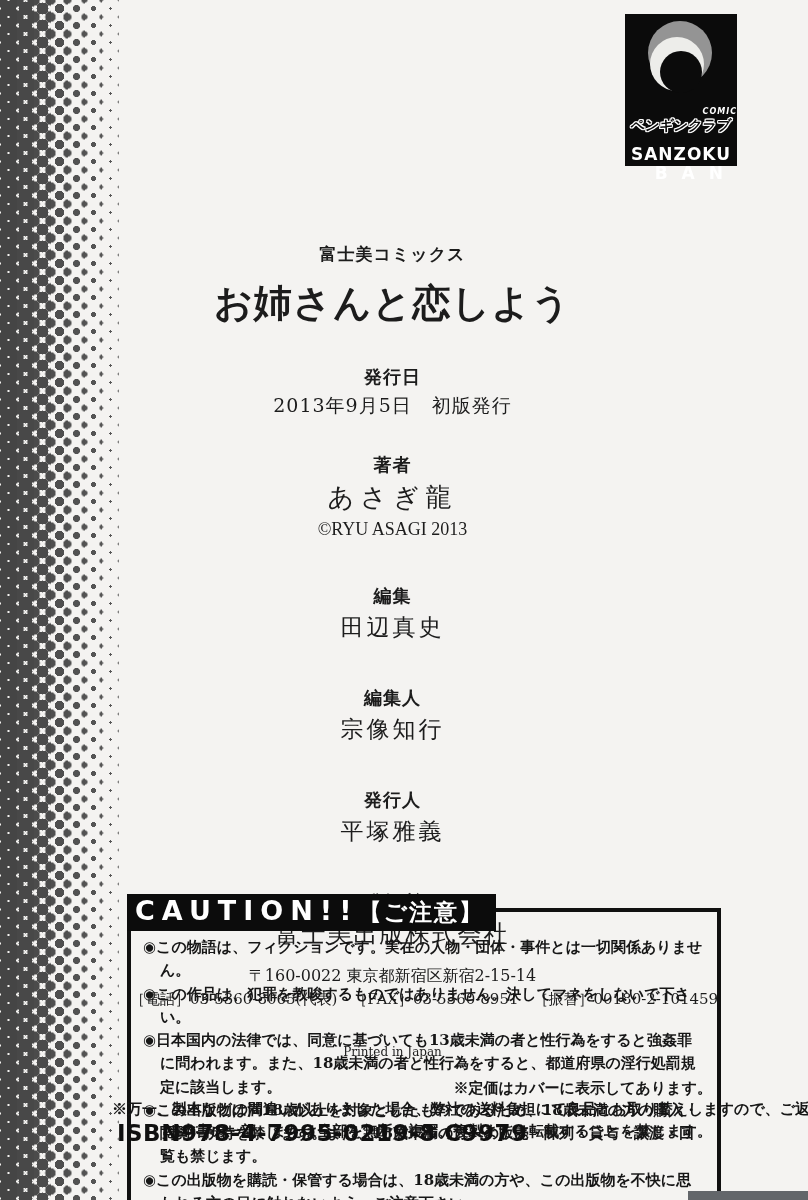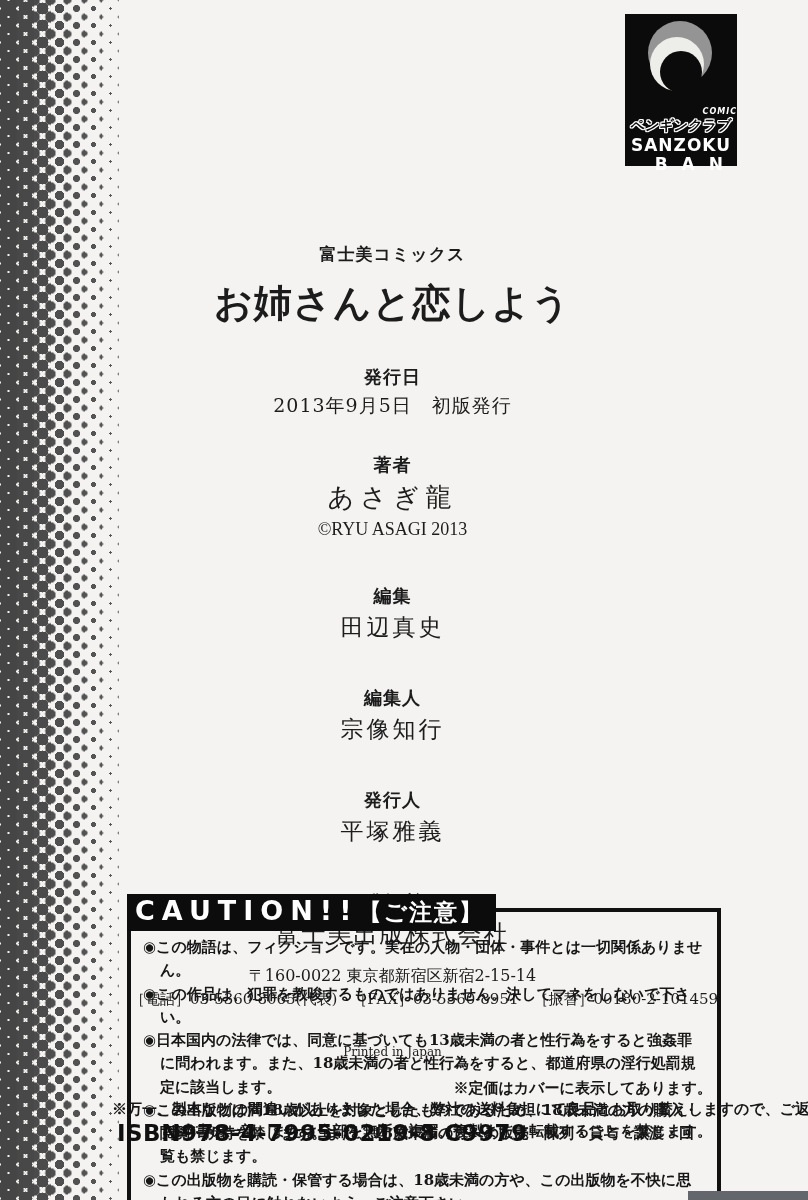--- a/index.html
+++ b/index.html
@@ -46,21 +46,21 @@
   .logo-c-gray  { position:absolute; left:23px; top:7px;  width:64px; height:64px; border-radius:50%; background:#949494; }
   .logo-c-white { position:absolute; left:25px; top:23px; width:54px; height:54px; border-radius:50%; background:#ededea; }
   .logo-c-black { position:absolute; left:35px; top:37px; width:42px; height:42px; border-radius:50%; background:#0b0b0b; }
   .logo-comic { color:#fff; font-size:8px; font-weight:bold; font-style:italic;
                 text-align:right; letter-spacing:1px; line-height:8px; }
   .logo-club  { color:#0b0b0b; font-size:14px; font-weight:bold; text-align:center;
                 transform:skewX(-6deg); line-height:16px; margin-top:1px; white-space:nowrap;
                 text-shadow:-1px -1px 0 #fff, 1px -1px 0 #fff, -1px 1px 0 #fff, 1px 1px 0 #fff,
                             -1px 0 0 #fff, 1px 0 0 #fff, 0 -1px 0 #fff, 0 1px 0 #fff; }
   .logo-sanzoku { color:#fff; font-size:17px; font-weight:bold; text-align:center;
-                  letter-spacing:1px; line-height:19px; margin-top:3px; }
+                  letter-spacing:1px; line-height:19px; margin-top:12px; }
   .logo-ban { color:#fff; font-size:17px; font-weight:bold; text-align:right;
               letter-spacing:14px; text-indent:14px; line-height:18px; }
 
   
   .colophon { position:absolute; left:130px; top:243px; width:525px; text-align:center; }
   .series { font-size:17px; font-weight:bold; letter-spacing:1px; margin-bottom:12px; }
   .title  { font-size:38px; font-weight:bold; margin:0 0 36px 0; letter-spacing:1px; }
   .c-label { font-size:18px; font-weight:bold; letter-spacing:1px; }
   .issue-value { font-family:"DejaVu Serif", serif; font-size:19px; margin-top:4px; letter-spacing:1px; }
   .blk-issue { margin-bottom:34px; }

